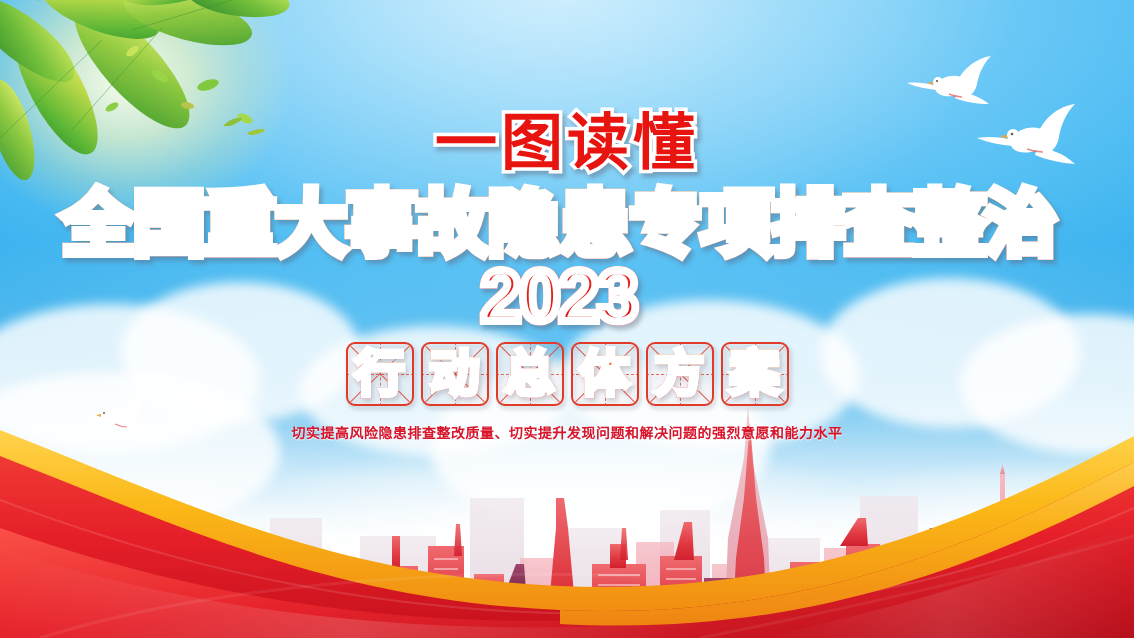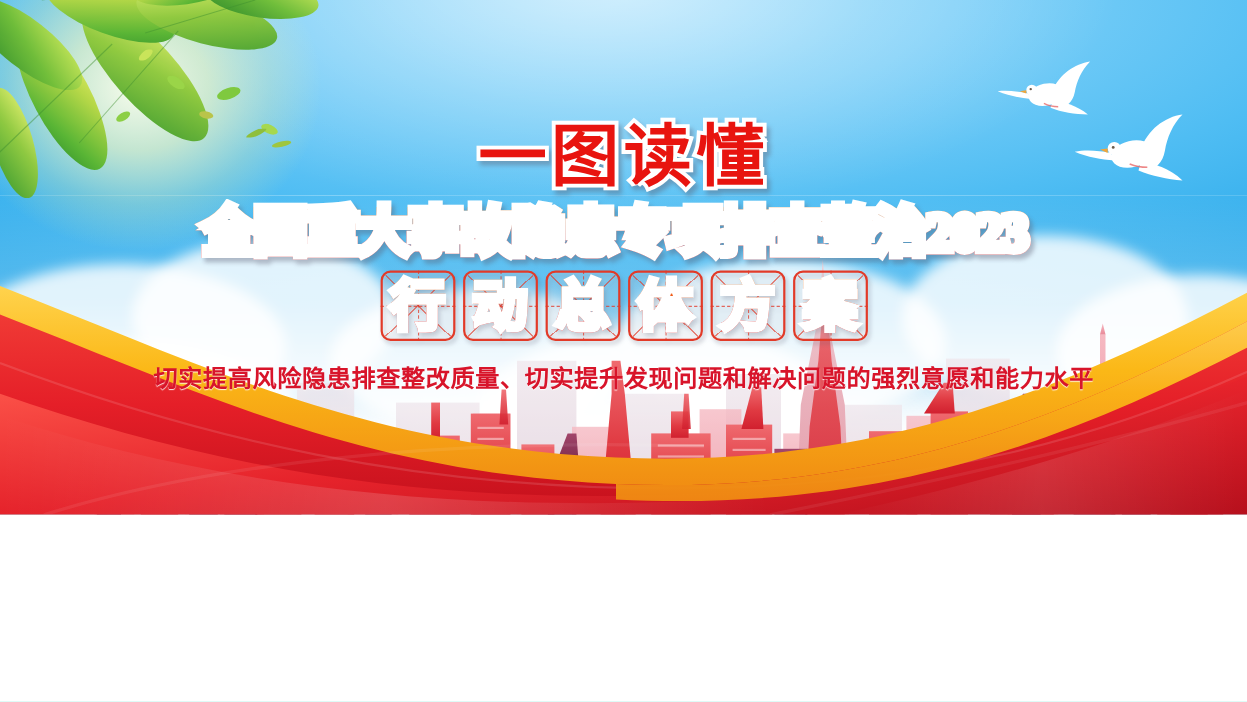--- a/index.html
+++ b/index.html
@@ -1,21 +1,21 @@
 <!DOCTYPE html>
 <html lang="zh-CN"><head>
 <meta charset="utf-8">
 <title>一图读懂</title>
 <style>
   html,body{margin:0;padding:0;background:#fff;}
   body{font-family:"Liberation Sans","DejaVu Sans",sans-serif;}
 
   .poster{
     position:relative;
-    width:1134px;height:468px;
+    width:1134px;height:638px;
     overflow:hidden;
     background:#5eead4;
   }
 
   
   .sky{
     position:absolute;inset:0;
     background:
       radial-gradient(120% 90% at 50% 0%, #9fddfb 0%, #7fd0f8 22%, #4fbdf3 48%, #2aa9ea 72%, #1f9fe4 100%);
   }
@@ -72,22 +72,22 @@
     letter-spacing:4px;
     color:#e8140f;
     -webkit-text-stroke:7px #ffffff;
     paint-order:stroke fill;
     filter:drop-shadow(3px 4px 2px rgba(90,90,110,.40));
     margin-top:112px;
   }
 
   .title-2{
     margin:14px 16px 0 0;padding:0;
-    font-family:Liberation Serif, serif;
-    font-size:48px;line-height:1;
+    font-family:Liberation Sans, sans-serif;
+    font-size:72px;line-height:1;
     font-weight:bold;
     letter-spacing:-1px;
     background:linear-gradient(to bottom,#f5821f 0%,#f0641a 26%,#e9231b 58%,#e00f12 100%);
     -webkit-background-clip:text;background-clip:text;
     color:transparent;
     -webkit-text-stroke:8px #ffffff;
     paint-order:stroke fill;
     filter:drop-shadow(3px 4px 2px rgba(90,90,110,.38));
   }
 
@@ -125,21 +125,21 @@
     font-size:50px;line-height:1;font-weight:bold;
     background:linear-gradient(to bottom,#f5821f 0%,#ef5c1b 32%,#e4201a 70%,#dd0d12 100%);
     -webkit-background-clip:text;background-clip:text;color:transparent;
     -webkit-text-stroke:5px #ffffff;
     paint-order:stroke fill;
   }
 
   .subtitle{
     margin:16px 0 0 0;
     font-family:"DejaVu Sans","Liberation Sans",sans-serif;
-    font-size:22px;font-weight:bold;letter-spacing:.5px;
+    font-size:14px;font-weight:bold;letter-spacing:.5px;
     color:#d8142a;
     text-shadow:0 1px 1px rgba(255,255,255,.9);
   }
 
   .body-text{
     margin:12px auto 0 auto;
     width:660px;
     font-family:"DejaVu Sans","Liberation Sans",sans-serif;
     font-size:17px;line-height:26px;
     color:#4a4455;

